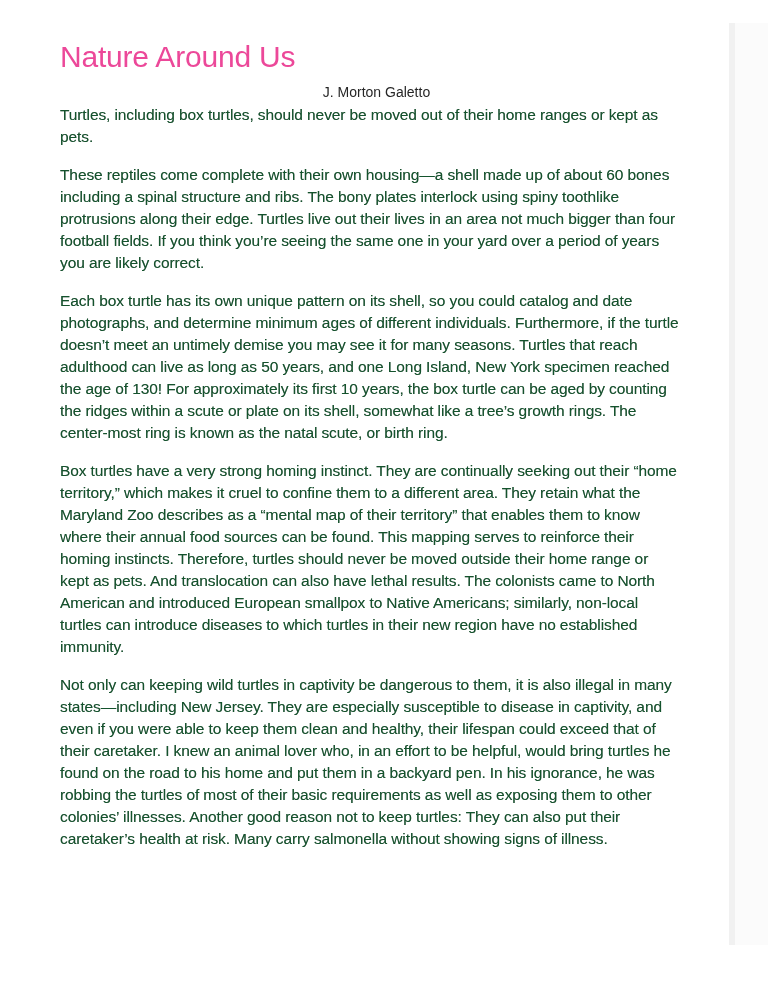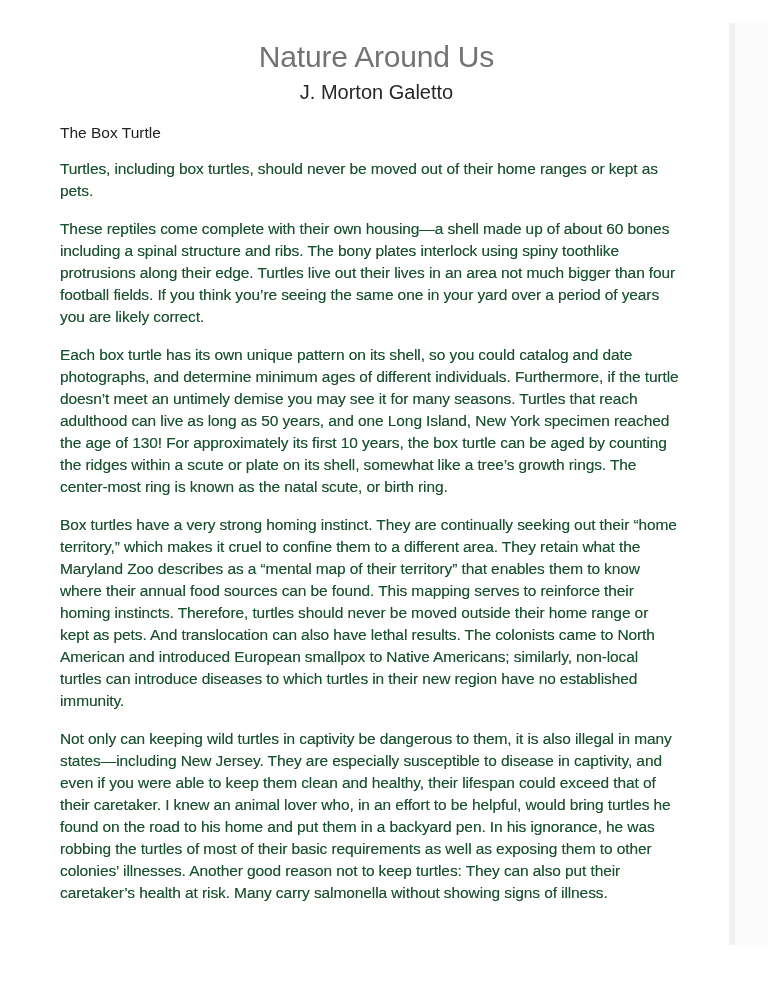--- a/index.html
+++ b/index.html
@@ -20,27 +20,26 @@
     left: 60px;
     top: 0;
     width: 633px;
     color: #212121;
   }
   .doc-title {
     margin: 38px 0 0 0;
     font-size: 30px;
     font-weight: 400;
     line-height: 38px;
-    text-align: center;
-    color: #737373;
+    color: #ec4899;
     letter-spacing: -0.2px;
   }
   .doc-byline {
     margin-top: 4px;
-    font-size: 20px;
+    font-size: 14px;
     line-height: 24px;
     text-align: center;
     color: #262626;
   }
   .section-heading {
     margin-top: 18px;
     margin-bottom: 14px;
     font-size: 15.5px;
     line-height: 22px;
     color: #212121;
@@ -69,21 +68,20 @@
     height: 922px;
     background: #fbfbfb;
   }
 </style>
 </head>
 <body>
 
 <div class="page">
   <h1 class="doc-title">Nature Around Us</h1>
   <div class="doc-byline">J. Morton Galetto</div>
-  <div class="section-heading">The Box Turtle</div>
   <p class="para">Turtles, including box turtles, should never be moved out of their home ranges or kept as pets.</p>
   <p class="para">These reptiles come complete with their own housing—a shell made up of about 60 bones including a spinal structure and ribs. The bony plates interlock using spiny toothlike protrusions along their edge. Turtles live out their lives in an area not much bigger than four football fields. If you think you’re seeing the same one in your yard over a period of years you are likely correct.</p>
   <p class="para">Each box turtle has its own unique pattern on its shell, so you could catalog and date photographs, and determine minimum ages of different individuals. Furthermore, if the turtle doesn’t meet an untimely demise you may see it for many seasons. Turtles that reach adulthood can live as long as 50 years, and one Long Island, New York specimen reached the age of 130! For approximately its first 10 years, the box turtle can be aged by counting the ridges within a scute or plate on its shell, somewhat like a tree’s growth rings. The center-most ring is known as the natal scute, or birth ring.</p>
   <p class="para">Box turtles have a very strong homing instinct. They are continually seeking out their “home territory,” which makes it cruel to confine them to a different area. They retain what the Maryland Zoo describes as a “mental map of their territory” that enables them to know where their annual food sources can be found. This mapping serves to reinforce their homing instincts. Therefore, turtles should never be moved outside their home range or kept as pets. And translocation can also have lethal results. The colonists came to North American and introduced European smallpox to Native Americans; similarly, non-local turtles can introduce diseases to which turtles in their new region have no established immunity.</p>
   <p class="para">Not only can keeping wild turtles in captivity be dangerous to them, it is also illegal in many states—including New Jersey. They are especially susceptible to disease in captivity, and even if you were able to keep them clean and healthy, their lifespan could exceed that of their caretaker. I knew an animal lover who, in an effort to be helpful, would bring turtles he found on the road to his home and put them in a backyard pen. In his ignorance, he was robbing the turtles of most of their basic requirements as well as exposing them to other colonies’ illnesses. Another good reason not to keep turtles: They can also put their caretaker’s health at risk. Many carry salmonella without showing signs of illness.</p>
 </div>
 
 <div class="page-edge-line"></div>
 <div class="page-edge-band"></div>
 

